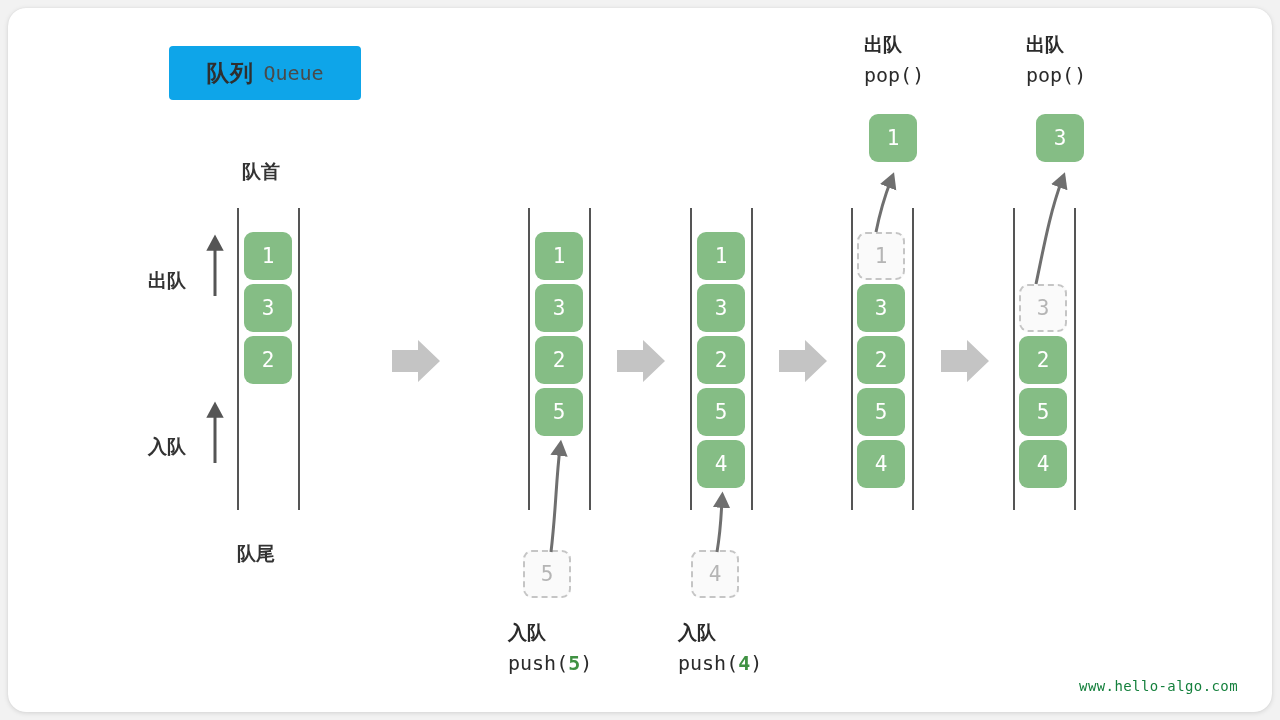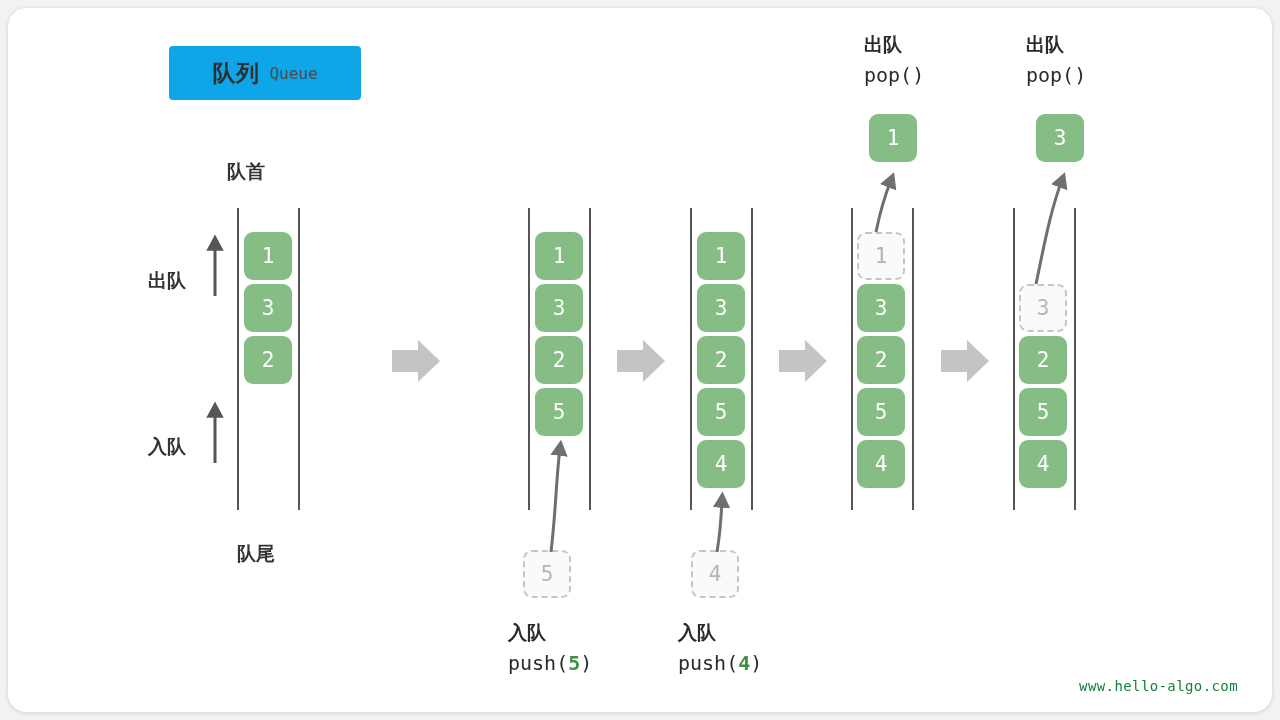--- a/index.html
+++ b/index.html
@@ -45,21 +45,21 @@
     gap: 10px;
   }
   .title-cn {
     font-size: 23px;
     font-weight: bold;
     color: #2f2f2f;
     letter-spacing: 0.5px;
   }
   .title-en {
     font-family: "DejaVu Sans Mono", "Liberation Mono", monospace;
-    font-size: 16px;
+    font-size: 20px;
     color: #4a4a4a;
   }
 
   
   .lbl {
     position: absolute;
     color: #333333;
     font-size: 19px;
     font-weight: bold;
     white-space: nowrap;
@@ -143,21 +143,21 @@
 <body>
 
 <div id="canvas">
   <div class="card"></div>
 
   <div class="title-badge">
     <span class="title-cn">队列</span>
     <span class="title-en">Queue</span>
   </div>
 
-  <div class="lbl" style="left:227px; top:159px;">队首</div>
+  <div class="lbl" style="left:242px; top:159px;">队首</div>
   <div class="lbl" style="left:237px; top:541px;">队尾</div>
 
   <div class="lbl" style="left:148px; top:268px;">出队</div>
   <div class="lbl" style="left:148px; top:434px;">入队</div>
 
   <div class="rail" style="left:237px;"></div>
   <div class="rail" style="left:298px;"></div>
   <div class="cell" style="left:244px; top:232px;">1</div>
   <div class="cell" style="left:244px; top:284px;">3</div>
   <div class="cell" style="left:244px; top:336px;">2</div>

